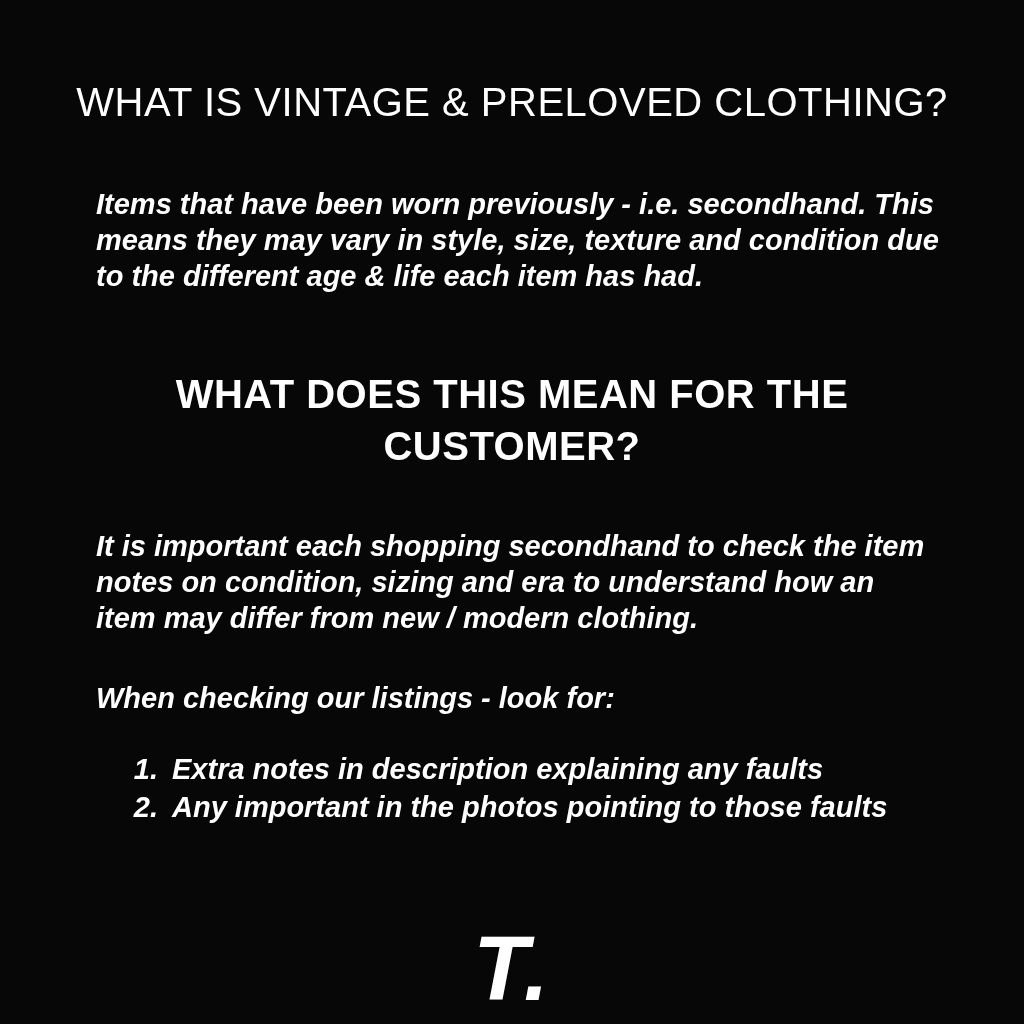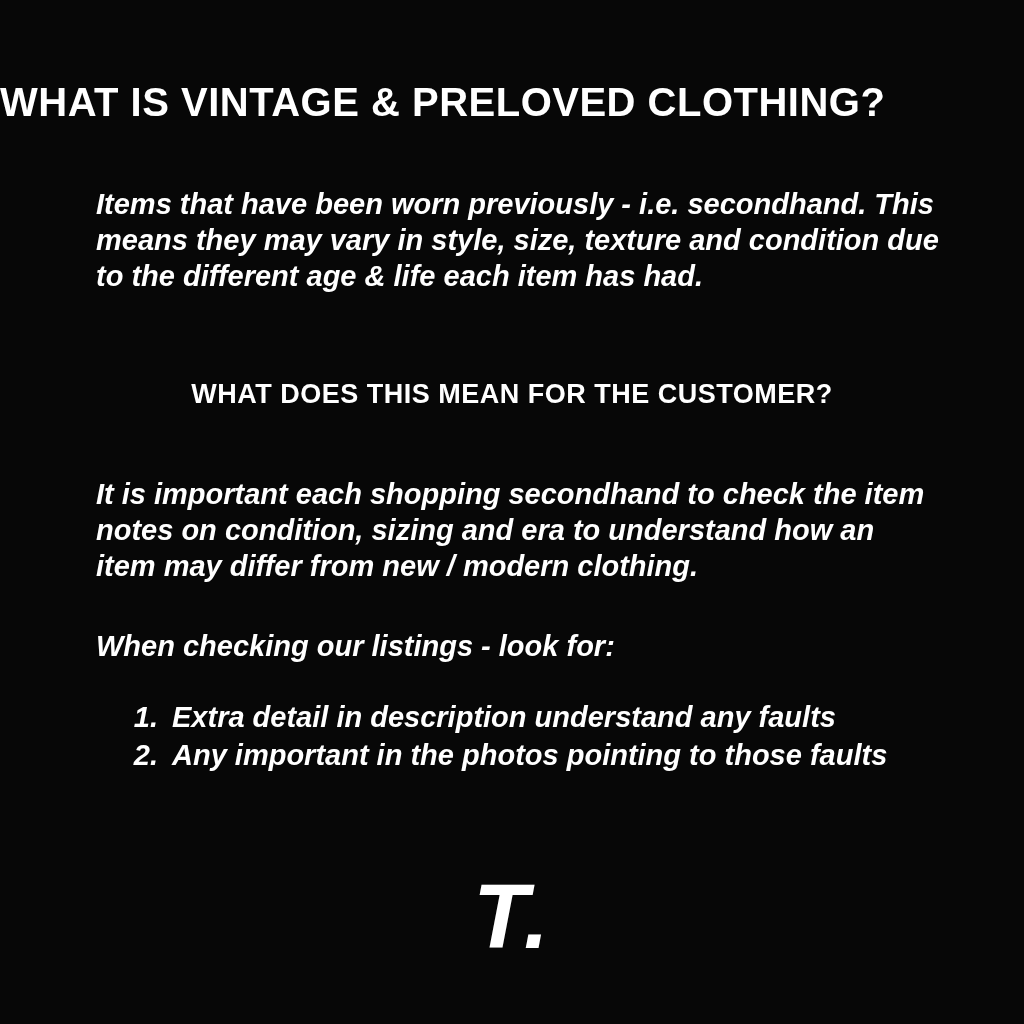--- a/index.html
+++ b/index.html
@@ -13,32 +13,32 @@
     height: 1024px;
     background: #070707;
     color: #ffffff;
     font-family: "Liberation Sans", sans-serif;
     overflow: hidden;
     box-sizing: border-box;
   }
   .main-title {
     margin: 0;
     padding-top: 78px;
-    text-align: left;
+    text-align: center;
     font-size: 40px;
-    font-weight: 700;
+    font-weight: 400;
     letter-spacing: 0.5px;
     line-height: 48px;
     text-transform: uppercase;
   }
   .sub-title {
     margin: 74px auto 0 auto;
     max-width: 760px;
     text-align: center;
-    font-size: 27px;
+    font-size: 40px;
     font-weight: 800;
     letter-spacing: 0.5px;
     line-height: 52px;
     text-transform: uppercase;
   }
   .para {
     margin: 0 84px 0 96px;
     font-style: italic;
     font-weight: bold;
     font-size: 29px;
@@ -77,19 +77,19 @@
 
   <p class="para intro-para">Items that have been worn previously - i.e. secondhand. This means they may vary in style, size, texture and condition due to the different age &amp; life each item has had.</p>
 
   <h2 class="sub-title">WHAT DOES THIS MEAN FOR THE CUSTOMER?</h2>
 
   <p class="para customer-para">It is important each shopping secondhand to check the item notes on condition, sizing and era to understand how an item may differ from new / modern clothing.</p>
 
   <p class="para lead-line">When checking our listings - look for:</p>
 
   <ol class="fault-list">
-    <li>Extra detail in description understand any faults</li>
+    <li>Extra notes in description explaining any faults</li>
     <li>Any important in the photos pointing to those faults</li>
   </ol>
 
   <div class="brand-logo">T.</div>
 
 </div>
 
 </body></html>

